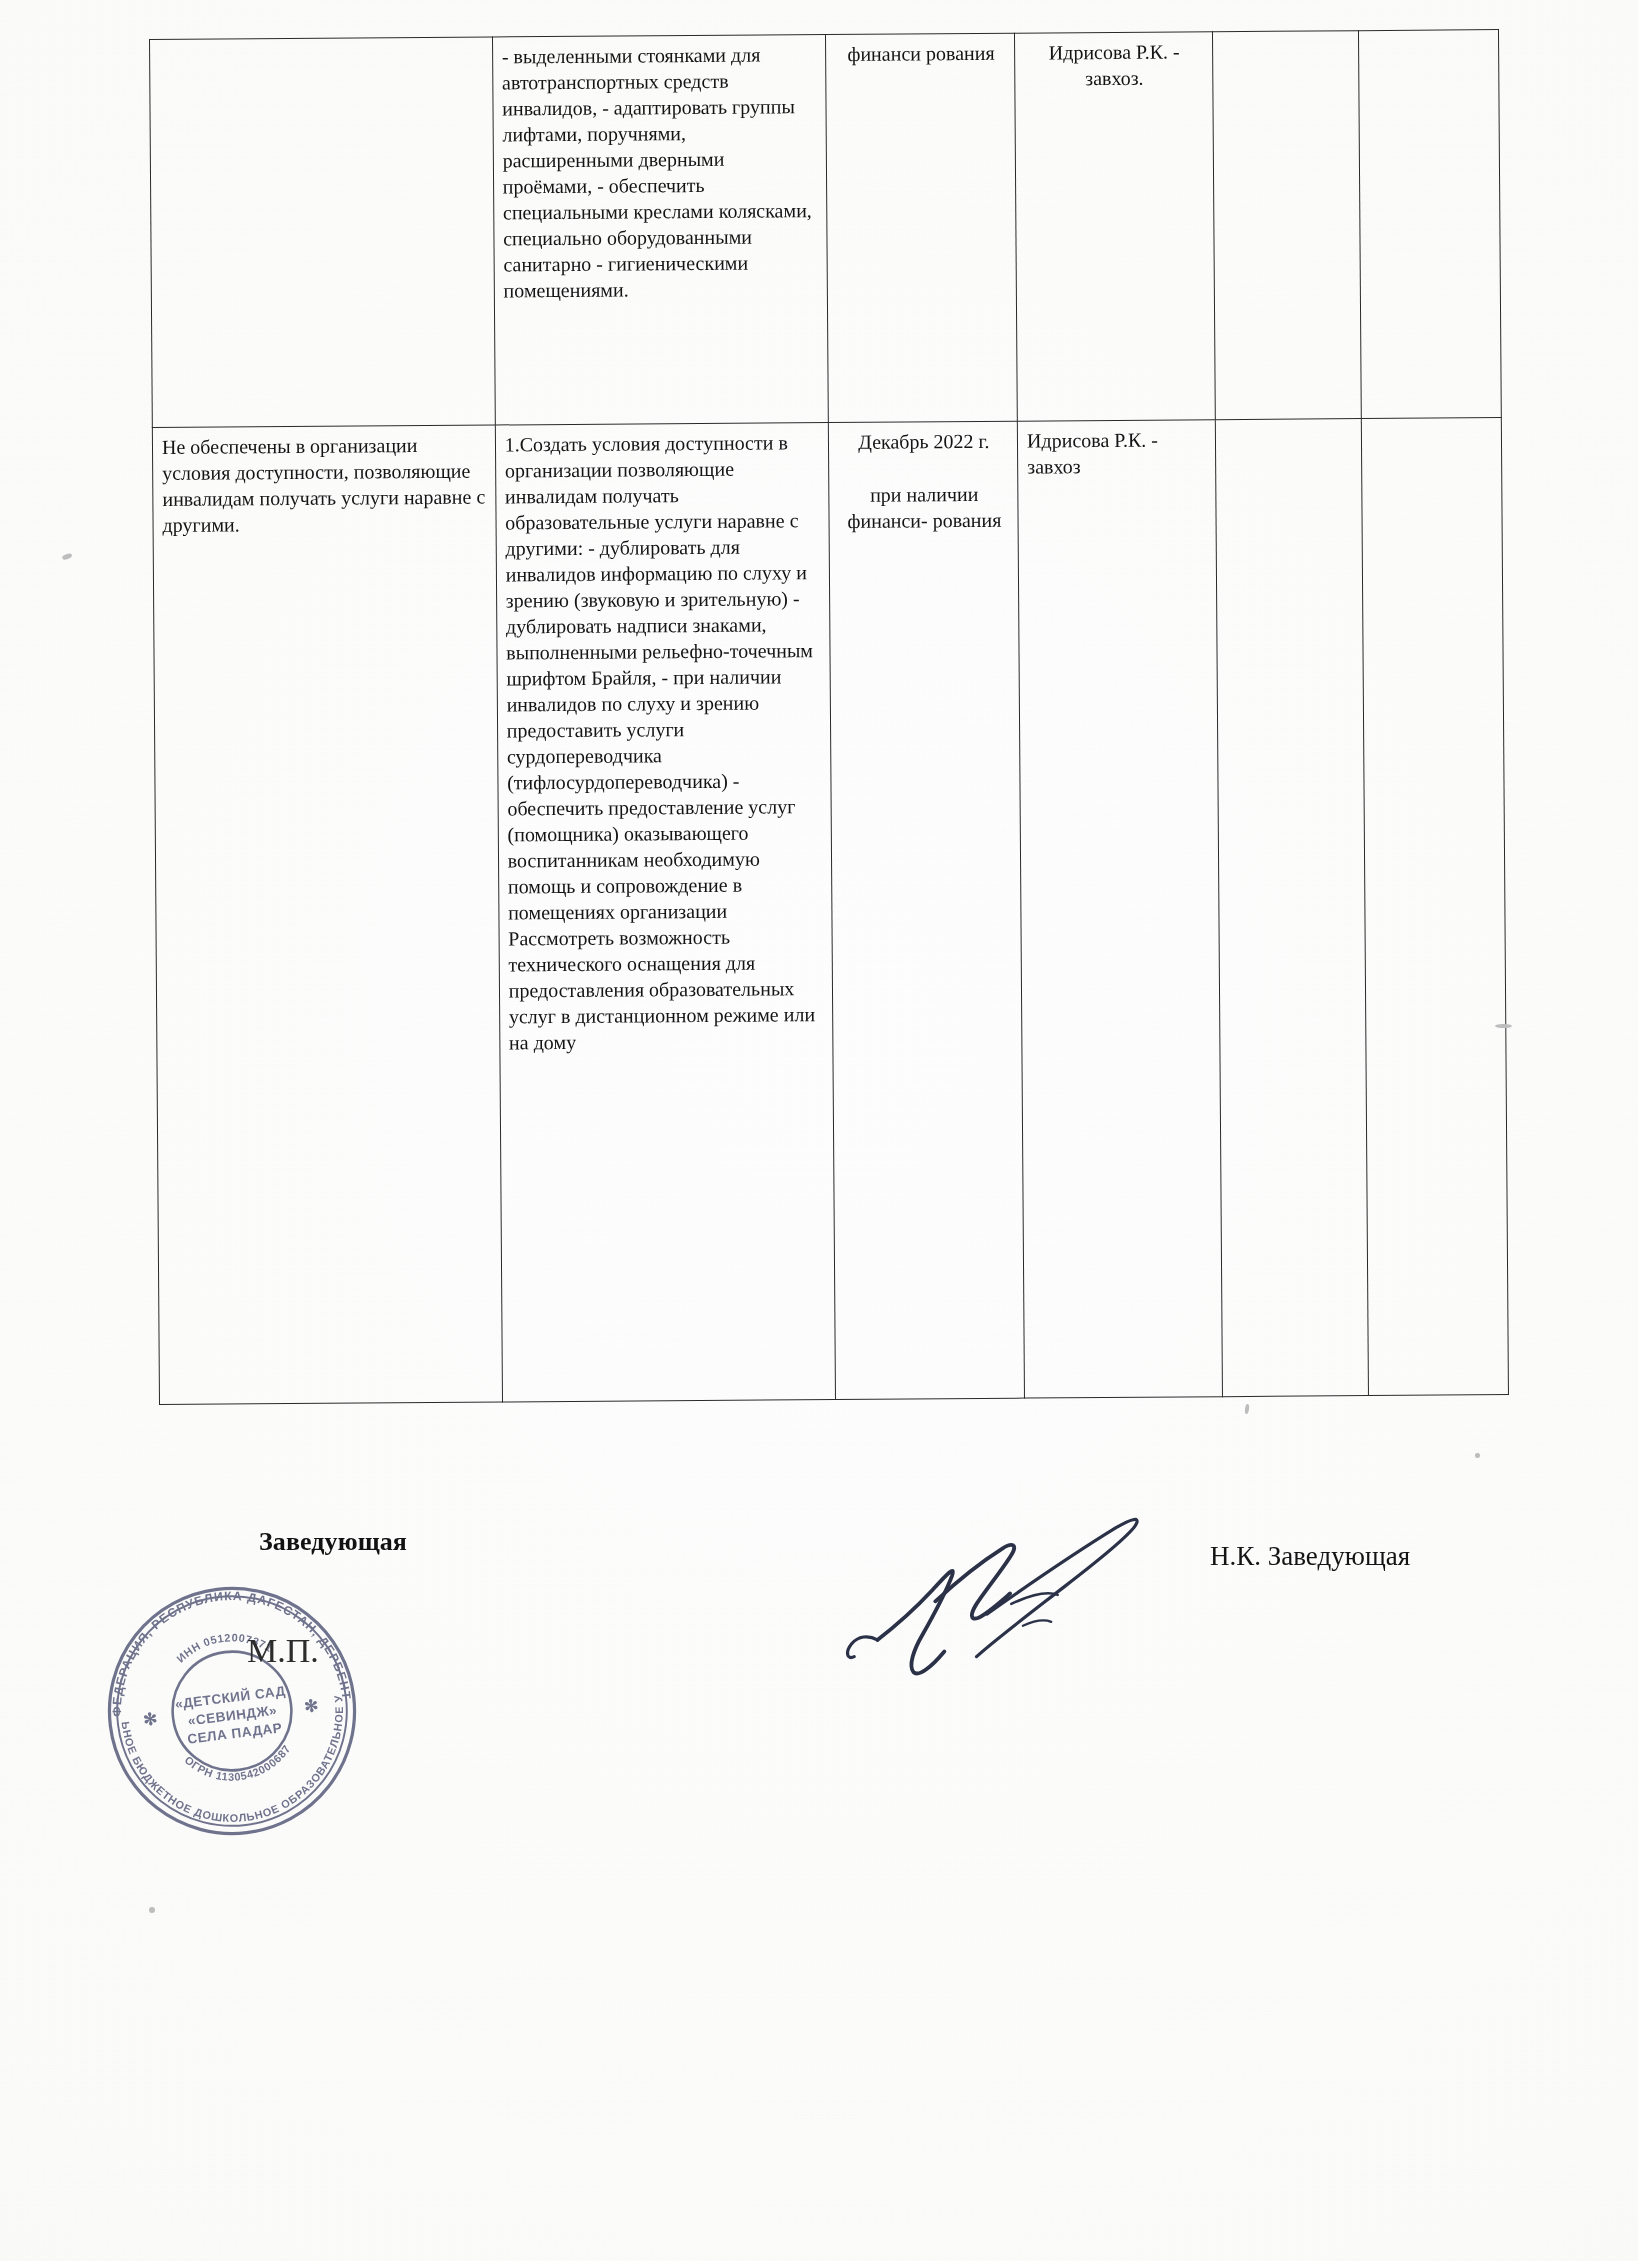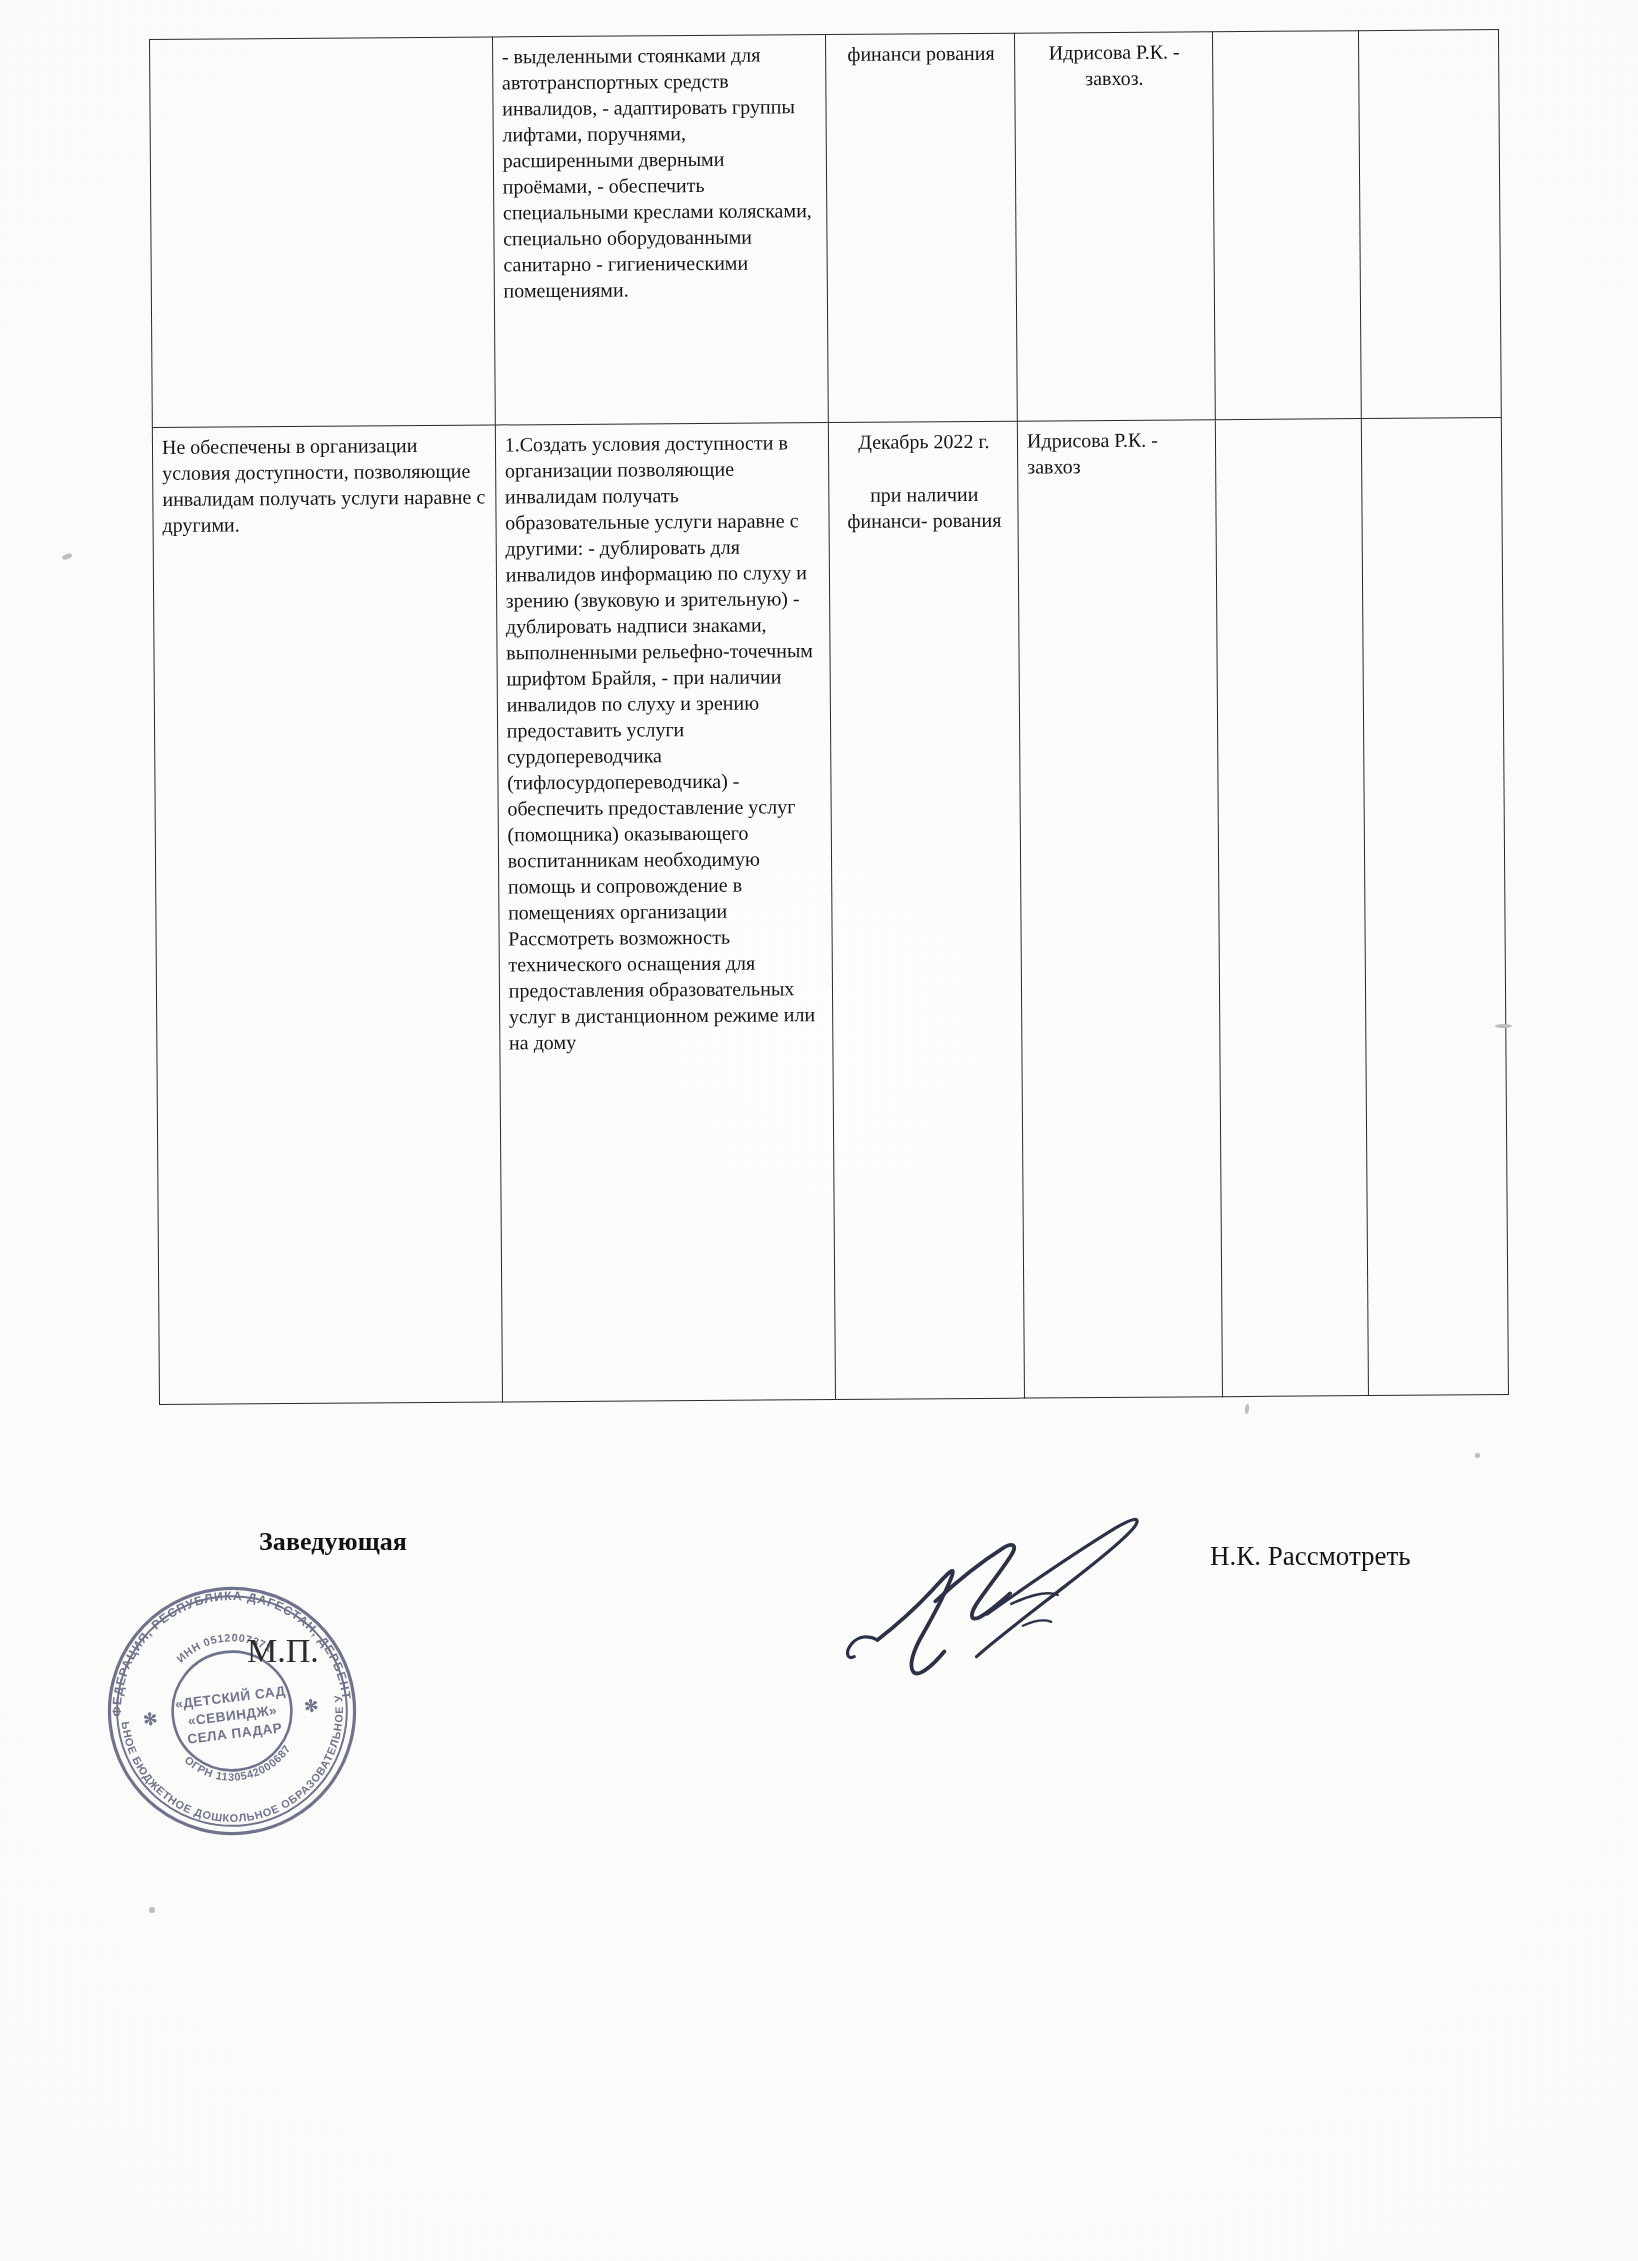--- a/index.html
+++ b/index.html
@@ -195,21 +195,21 @@
         <path d="M182 176 C210 150 248 118 286 94 C302 84 310 88 300 104
                  C288 124 262 156 246 180 C236 196 236 206 248 202
                  C262 196 282 178 298 164" stroke-width="6"></path>
         <path d="M262 196 C310 162 384 110 462 62 C486 48 500 44 494 56
                  C486 72 436 112 384 152 C330 194 272 238 246 262" stroke-width="5"></path>
         <path d="M300 180 C330 166 356 160 372 166" stroke-width="4"></path>
         <path d="M318 214 C336 206 352 204 362 208" stroke-width="3.5"></path>
       </g>
     </svg>
 
-    <div id="sign-name">Н.К. Рассмотреть</div>
+    <div id="sign-name">Н.К. Заведующая</div>
   </div>
 
   <div id="seal">
     <svg width="258" height="258" viewBox="0 0 400 400">
       <defs>
         <path id="arcOuterTop" d="M 200,200 m -172,0 a 172,172 0 0 1 344,0"></path>
         <path id="arcOuterBot" d="M 200,200 m -172,0 a 172,172 0 0 0 344,0"></path>
         <path id="arcMidTop" d="M 200,200 m -134,0 a 134,134 0 0 1 268,0"></path>
         <path id="arcMidBot" d="M 200,200 m -134,0 a 134,134 0 0 0 268,0"></path>
         <path id="arcInnTop" d="M 200,200 m -108,0 a 108,108 0 0 1 216,0"></path>

